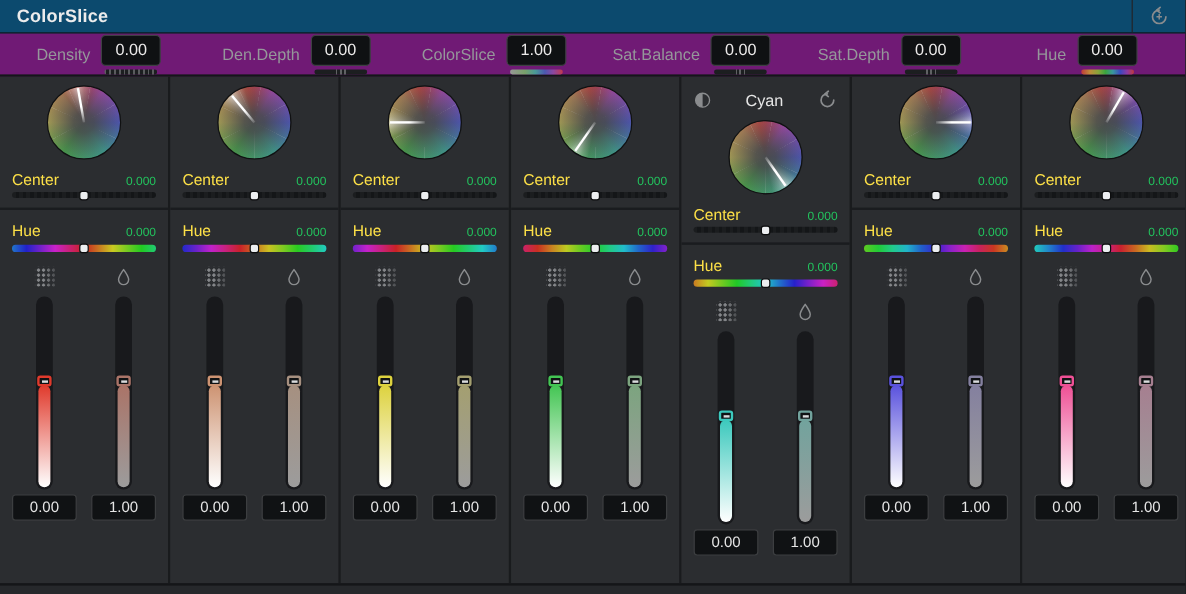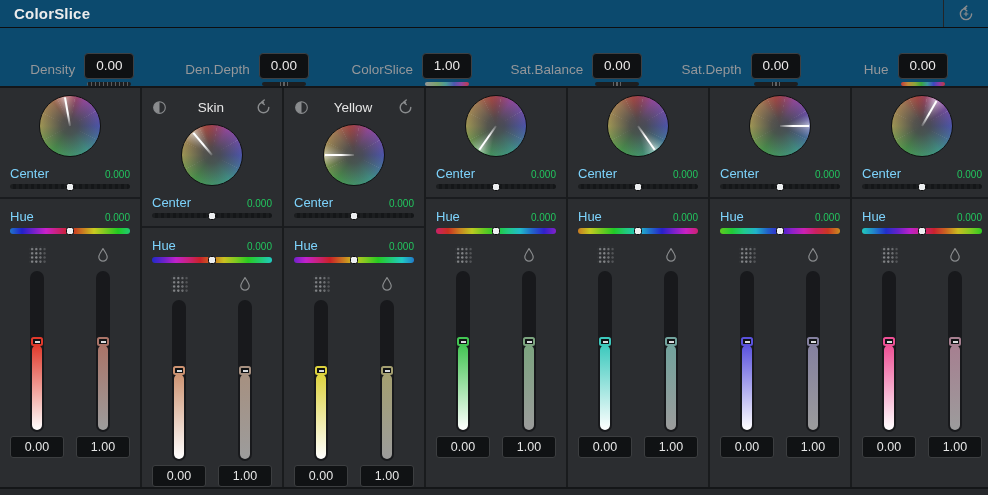--- a/index.html
+++ b/index.html
@@ -5,21 +5,21 @@
   * { margin:0; padding:0; box-sizing:border-box; }
   body { background:#0e0f11; font-family:"Liberation Sans", sans-serif; }
   .app { width:988px; height:495px; overflow:hidden; background:#2b2d30; display:flex; flex-direction:column; }
 
   
   .titlebar { height:28px; background:#0c4a6e; display:flex; align-items:center; justify-content:space-between; flex:0 0 auto; border-bottom:1px solid #0d0e10; }
   .titlebar-title { color:#ececec; font-size:15px; font-weight:bold; padding-left:14px; letter-spacing:.2px; }
   .titlebar-right { height:100%; display:flex; align-items:center; padding:0 13px; border-left:1px solid #232528; }
 
   
-  .globals { height:60px; background:#0c4a6e; border-bottom:2px solid #141619; display:flex; align-items:flex-end; flex:0 0 auto; }
+  .globals { height:36px; background:#701a75; border-bottom:2px solid #141619; display:flex; align-items:center; flex:0 0 auto; }
   .gctrl { flex:1; display:flex; align-items:center; justify-content:center; gap:9px; }
   .gctrl-label { color:#95979a; font-size:13.5px; }
   .gbox-wrap { display:flex; flex-direction:column; align-items:center; }
   .gbox { width:50px; height:26px; background:#0f1113; border:1px solid #3e4043; border-radius:4px; color:#eceaea; font-size:13.5px; text-align:center; line-height:24px; }
   .gstrip { width:44px; height:4px; border-radius:2px; margin-top:3px; background:#1c1e20; }
   .gstrip.dotted { background:repeating-linear-gradient(90deg,#5a5c5e 0 1.5px,#1c1e20 1.5px 4px); }
   .gstrip.center-ticks { background:linear-gradient(90deg,#1c1e20 0 41%,#606264 41% 43.5%,#1c1e20 43.5% 48%,#606264 48% 52%,#1c1e20 52% 56.5%,#606264 56.5% 59%,#1c1e20 59%); }
   .gstrip.saturation-ramp { background:linear-gradient(to right,#979797 0%,#79a06a 28%,#4a9a98 48%,#4c58b0 66%,#8c48a2 82%,#c23a4c 100%); }
   .gstrip.hue-rainbow { background:linear-gradient(to right,#c03a3a,#c08a3a 16%,#8aa43a 32%,#3aa43e 46%,#3a96a0 60%,#3c48c0 74%,#8c3aa4 87%,#c03a3a 100%); }
 
@@ -43,21 +43,21 @@
   .wheel-fade { position:absolute; inset:0; border-radius:50%;
     background:radial-gradient(circle,#4a4c4e 0%,rgba(72,74,76,.85) 20%,rgba(72,74,76,0) 74%); }
   .wheel-line-wrap { position:absolute; inset:0; transform:rotate(var(--pointer)); }
   .wheel-line { position:absolute; left:calc(50% - 1px); top:1px; width:2px; height:calc(50% - 1px);
     background:linear-gradient(to bottom,#ffffff 55%,rgba(255,255,255,.15)); }
 
   
   .param-row { display:flex; align-items:baseline; justify-content:space-between; }
   .param-row.center { margin-top:9px; }
   .param-row.hue { margin-top:10px; }
-  .param-label { color:#7dd3fc; font-size:13px; }
+  .param-label { color:#fde047; font-size:13px; }
   .param-value { color:#22c55e; font-size:10px; }
 
   .hslider { position:relative; margin-top:4px; height:6px; border-radius:3px; background:#141618; }
   .hslider.center-track { margin-top:3px; height:5px; background:repeating-linear-gradient(90deg,#1b1d1f 0 3px,#141618 3px 6px); }
   .hslider-dot { position:absolute; top:50%; left:50%; transform:translate(-50%,-50%); width:8px; height:8px; border-radius:2.5px; background:#eceef0; border:1px solid #0c0d0e; }
 
   .section-divider { margin:8px -10px 0 -10px; border-top:2px solid #1a1c1f; }
 
   
   .sliders-grid { display:flex; gap:12px; margin-top:12px; }
@@ -192,28 +192,196 @@
         </span>
         <div class="vtrack">
           <div class="vfill saturation"></div>
           <div class="vhandle saturation"></div>
         </div>
         <div class="vvalue">1.00</div>
       </div>
     </div>
   </div>
       <div class="col" style="--accent: #cd9372; --accent-bottom: #ffffff; --sat-accent: #a69080; --sat-bottom: #9c9c9c; --pointer: -40deg;">
+
+    <div class="wheel-wrap">
+      <div class="wheel">
+        <div class="wheel-spokes"></div>
+        <div class="wheel-wedge"></div>
+        <div class="wheel-fade"></div>
+        <div class="wheel-line-wrap">
+              <div class="wheel-line"></div>
+            </div>
+      </div>
+    </div>
+
+    <div class="param-row center">
+      <span class="param-label">Center</span>
+      <span class="param-value">0.000</span>
+    </div>
+    <div class="hslider center-track">
+      <div class="hslider-dot"></div>
+    </div>
+
+    <div class="section-divider"></div>
+
+    <div class="param-row hue">
+      <span class="param-label">Hue</span>
+      <span class="param-value">0.000</span>
+    </div>
+    <div class="hslider" style="background: linear-gradient(to right, rgb(33, 41, 202) 0%, rgb(109, 33, 202) 10%, rgb(193, 33, 202) 20%, rgb(202, 33, 126) 30%, rgb(202, 33, 41) 40%, rgb(202, 109, 33) 50%, rgb(202, 193, 33) 60%, rgb(126, 202, 33) 70%, rgb(41, 202, 33) 80%, rgb(33, 202, 109) 90%, rgb(33, 202, 193) 100%);">
+      <div class="hslider-dot"></div>
+    </div>
+
+    <div class="sliders-grid">
+      <div class="slider-unit">
+        <span class="unit-icon">
+              <span class="grid-dots"></span>
+            </span>
+        <div class="vtrack">
+          <div class="vfill density"></div>
+          <div class="vhandle density"></div>
+        </div>
+        <div class="vvalue">0.00</div>
+      </div>
+      <div class="slider-unit">
+        <span class="unit-icon">
+          <svg class="gray-icon" viewBox="0 0 16 16" width="16" height="16">
+            <path d="M8 1.6 C6.6 3.9 3.8 7.4 3.8 10 a4.2 4.2 0 0 0 8.4 0 C12.2 7.4 9.4 3.9 8 1.6 Z" fill="none" stroke="#8a8c8e" stroke-width="1.2" stroke-linejoin="round"></path>
+          </svg>
+        </span>
+        <div class="vtrack">
+          <div class="vfill saturation"></div>
+          <div class="vhandle saturation"></div>
+        </div>
+        <div class="vvalue">1.00</div>
+      </div>
+    </div>
+  </div>
+      <div class="col" style="--accent: #ddd23e; --accent-bottom: #ffffff; --sat-accent: #a49f70; --sat-bottom: #9c9c9c; --pointer: -90deg;">
+
+    <div class="wheel-wrap">
+      <div class="wheel">
+        <div class="wheel-spokes"></div>
+        <div class="wheel-wedge"></div>
+        <div class="wheel-fade"></div>
+        <div class="wheel-line-wrap">
+              <div class="wheel-line"></div>
+            </div>
+      </div>
+    </div>
+
+    <div class="param-row center">
+      <span class="param-label">Center</span>
+      <span class="param-value">0.000</span>
+    </div>
+    <div class="hslider center-track">
+      <div class="hslider-dot"></div>
+    </div>
+
+    <div class="section-divider"></div>
+
+    <div class="param-row hue">
+      <span class="param-label">Hue</span>
+      <span class="param-value">0.000</span>
+    </div>
+    <div class="hslider" style="background: linear-gradient(to right, rgb(112, 33, 202) 0%, rgb(196, 33, 202) 10%, rgb(202, 33, 123) 20%, rgb(202, 33, 38) 30%, rgb(202, 112, 33) 40%, rgb(202, 196, 33) 50%, rgb(123, 202, 33) 60%, rgb(38, 202, 33) 70%, rgb(33, 202, 112) 80%, rgb(33, 202, 196) 90%, rgb(33, 123, 202) 100%);">
+      <div class="hslider-dot"></div>
+    </div>
+
+    <div class="sliders-grid">
+      <div class="slider-unit">
+        <span class="unit-icon">
+              <span class="grid-dots"></span>
+            </span>
+        <div class="vtrack">
+          <div class="vfill density"></div>
+          <div class="vhandle density"></div>
+        </div>
+        <div class="vvalue">0.00</div>
+      </div>
+      <div class="slider-unit">
+        <span class="unit-icon">
+          <svg class="gray-icon" viewBox="0 0 16 16" width="16" height="16">
+            <path d="M8 1.6 C6.6 3.9 3.8 7.4 3.8 10 a4.2 4.2 0 0 0 8.4 0 C12.2 7.4 9.4 3.9 8 1.6 Z" fill="none" stroke="#8a8c8e" stroke-width="1.2" stroke-linejoin="round"></path>
+          </svg>
+        </span>
+        <div class="vtrack">
+          <div class="vfill saturation"></div>
+          <div class="vhandle saturation"></div>
+        </div>
+        <div class="vvalue">1.00</div>
+      </div>
+    </div>
+  </div>
+      <div class="col" style="--accent: #43c553; --accent-bottom: #ffffff; --sat-accent: #7ca47f; --sat-bottom: #9c9c9c; --pointer: -145deg;">
+
+    <div class="wheel-wrap">
+      <div class="wheel">
+        <div class="wheel-spokes"></div>
+        <div class="wheel-wedge"></div>
+        <div class="wheel-fade"></div>
+        <div class="wheel-line-wrap">
+              <div class="wheel-line"></div>
+            </div>
+      </div>
+    </div>
+
+    <div class="param-row center">
+      <span class="param-label">Center</span>
+      <span class="param-value">0.000</span>
+    </div>
+    <div class="hslider center-track">
+      <div class="hslider-dot"></div>
+    </div>
+
+    <div class="section-divider"></div>
+
+    <div class="param-row hue">
+      <span class="param-label">Hue</span>
+      <span class="param-value">0.000</span>
+    </div>
+    <div class="hslider" style="background: linear-gradient(to right, rgb(202, 33, 103) 0%, rgb(202, 47, 33) 10%, rgb(202, 131, 33) 20%, rgb(188, 202, 33) 30%, rgb(103, 202, 33) 40%, rgb(33, 202, 47) 50%, rgb(33, 202, 131) 60%, rgb(33, 188, 202) 70%, rgb(33, 103, 202) 80%, rgb(47, 33, 202) 90%, rgb(131, 33, 202) 100%);">
+      <div class="hslider-dot"></div>
+    </div>
+
+    <div class="sliders-grid">
+      <div class="slider-unit">
+        <span class="unit-icon">
+              <span class="grid-dots"></span>
+            </span>
+        <div class="vtrack">
+          <div class="vfill density"></div>
+          <div class="vhandle density"></div>
+        </div>
+        <div class="vvalue">0.00</div>
+      </div>
+      <div class="slider-unit">
+        <span class="unit-icon">
+          <svg class="gray-icon" viewBox="0 0 16 16" width="16" height="16">
+            <path d="M8 1.6 C6.6 3.9 3.8 7.4 3.8 10 a4.2 4.2 0 0 0 8.4 0 C12.2 7.4 9.4 3.9 8 1.6 Z" fill="none" stroke="#8a8c8e" stroke-width="1.2" stroke-linejoin="round"></path>
+          </svg>
+        </span>
+        <div class="vtrack">
+          <div class="vfill saturation"></div>
+          <div class="vhandle saturation"></div>
+        </div>
+        <div class="vvalue">1.00</div>
+      </div>
+    </div>
+  </div>
+      <div class="col" style="--accent: #3cc9bd; --accent-bottom: #ffffff; --sat-accent: #72a39d; --sat-bottom: #9c9c9c; --pointer: 145deg;">
     <div class="col-head">
       <span class="icon-btn">
         <svg class="gray-icon" viewBox="0 0 16 16" width="15" height="15">
           <circle cx="8" cy="8" r="6.2" fill="none" stroke="#8a8c8e" stroke-width="1.2"></circle>
           <path d="M8 1.8 A6.2 6.2 0 0 0 8 14.2 Z" fill="#8a8c8e"></path>
         </svg>
       </span>
-      <span class="col-title">Skin</span>
+      <span class="col-title">Cyan</span>
       <span class="icon-btn">
         <svg class="gray-icon" viewBox="0 0 18 18" width="17" height="17">
           <path d="M9 3.4 A5.6 5.6 0 1 0 14.6 9" fill="none" stroke="#8a8c8e" stroke-width="1.5" stroke-linecap="round"></path>
           <path d="M9.8 1.1 L6.9 3.5 L9.8 5.8" fill="none" stroke="#8a8c8e" stroke-width="1.5" stroke-linecap="round" stroke-linejoin="round"></path>
         </svg>
       </span>
     </div>
 
     <div class="wheel-wrap">
       <div class="wheel">
@@ -233,203 +401,20 @@
     <div class="hslider center-track">
       <div class="hslider-dot"></div>
     </div>
 
     <div class="section-divider"></div>
 
     <div class="param-row hue">
       <span class="param-label">Hue</span>
       <span class="param-value">0.000</span>
     </div>
-    <div class="hslider" style="background: linear-gradient(to right, rgb(33, 41, 202) 0%, rgb(109, 33, 202) 10%, rgb(193, 33, 202) 20%, rgb(202, 33, 126) 30%, rgb(202, 33, 41) 40%, rgb(202, 109, 33) 50%, rgb(202, 193, 33) 60%, rgb(126, 202, 33) 70%, rgb(41, 202, 33) 80%, rgb(33, 202, 109) 90%, rgb(33, 202, 193) 100%);">
-      <div class="hslider-dot"></div>
-    </div>
-
-    <div class="sliders-grid">
-      <div class="slider-unit">
-        <span class="unit-icon">
-              <span class="grid-dots"></span>
-            </span>
-        <div class="vtrack">
-          <div class="vfill density"></div>
-          <div class="vhandle density"></div>
-        </div>
-        <div class="vvalue">0.00</div>
-      </div>
-      <div class="slider-unit">
-        <span class="unit-icon">
-          <svg class="gray-icon" viewBox="0 0 16 16" width="16" height="16">
-            <path d="M8 1.6 C6.6 3.9 3.8 7.4 3.8 10 a4.2 4.2 0 0 0 8.4 0 C12.2 7.4 9.4 3.9 8 1.6 Z" fill="none" stroke="#8a8c8e" stroke-width="1.2" stroke-linejoin="round"></path>
-          </svg>
-        </span>
-        <div class="vtrack">
-          <div class="vfill saturation"></div>
-          <div class="vhandle saturation"></div>
-        </div>
-        <div class="vvalue">1.00</div>
-      </div>
-    </div>
-  </div>
-      <div class="col" style="--accent: #ddd23e; --accent-bottom: #ffffff; --sat-accent: #a49f70; --sat-bottom: #9c9c9c; --pointer: -90deg;">
-    <div class="col-head">
-      <span class="icon-btn">
-        <svg class="gray-icon" viewBox="0 0 16 16" width="15" height="15">
-          <circle cx="8" cy="8" r="6.2" fill="none" stroke="#8a8c8e" stroke-width="1.2"></circle>
-          <path d="M8 1.8 A6.2 6.2 0 0 0 8 14.2 Z" fill="#8a8c8e"></path>
-        </svg>
-      </span>
-      <span class="col-title">Yellow</span>
-      <span class="icon-btn">
-        <svg class="gray-icon" viewBox="0 0 18 18" width="17" height="17">
-          <path d="M9 3.4 A5.6 5.6 0 1 0 14.6 9" fill="none" stroke="#8a8c8e" stroke-width="1.5" stroke-linecap="round"></path>
-          <path d="M9.8 1.1 L6.9 3.5 L9.8 5.8" fill="none" stroke="#8a8c8e" stroke-width="1.5" stroke-linecap="round" stroke-linejoin="round"></path>
-        </svg>
-      </span>
-    </div>
-
-    <div class="wheel-wrap">
-      <div class="wheel">
-        <div class="wheel-spokes"></div>
-        <div class="wheel-wedge"></div>
-        <div class="wheel-fade"></div>
-        <div class="wheel-line-wrap">
-              <div class="wheel-line"></div>
-            </div>
-      </div>
-    </div>
-
-    <div class="param-row center">
-      <span class="param-label">Center</span>
-      <span class="param-value">0.000</span>
-    </div>
-    <div class="hslider center-track">
-      <div class="hslider-dot"></div>
-    </div>
-
-    <div class="section-divider"></div>
-
-    <div class="param-row hue">
-      <span class="param-label">Hue</span>
-      <span class="param-value">0.000</span>
-    </div>
-    <div class="hslider" style="background: linear-gradient(to right, rgb(112, 33, 202) 0%, rgb(196, 33, 202) 10%, rgb(202, 33, 123) 20%, rgb(202, 33, 38) 30%, rgb(202, 112, 33) 40%, rgb(202, 196, 33) 50%, rgb(123, 202, 33) 60%, rgb(38, 202, 33) 70%, rgb(33, 202, 112) 80%, rgb(33, 202, 196) 90%, rgb(33, 123, 202) 100%);">
-      <div class="hslider-dot"></div>
-    </div>
-
-    <div class="sliders-grid">
-      <div class="slider-unit">
-        <span class="unit-icon">
-              <span class="grid-dots"></span>
-            </span>
-        <div class="vtrack">
-          <div class="vfill density"></div>
-          <div class="vhandle density"></div>
-        </div>
-        <div class="vvalue">0.00</div>
-      </div>
-      <div class="slider-unit">
-        <span class="unit-icon">
-          <svg class="gray-icon" viewBox="0 0 16 16" width="16" height="16">
-            <path d="M8 1.6 C6.6 3.9 3.8 7.4 3.8 10 a4.2 4.2 0 0 0 8.4 0 C12.2 7.4 9.4 3.9 8 1.6 Z" fill="none" stroke="#8a8c8e" stroke-width="1.2" stroke-linejoin="round"></path>
-          </svg>
-        </span>
-        <div class="vtrack">
-          <div class="vfill saturation"></div>
-          <div class="vhandle saturation"></div>
-        </div>
-        <div class="vvalue">1.00</div>
-      </div>
-    </div>
-  </div>
-      <div class="col" style="--accent: #43c553; --accent-bottom: #ffffff; --sat-accent: #7ca47f; --sat-bottom: #9c9c9c; --pointer: -145deg;">
-
-    <div class="wheel-wrap">
-      <div class="wheel">
-        <div class="wheel-spokes"></div>
-        <div class="wheel-wedge"></div>
-        <div class="wheel-fade"></div>
-        <div class="wheel-line-wrap">
-              <div class="wheel-line"></div>
-            </div>
-      </div>
-    </div>
-
-    <div class="param-row center">
-      <span class="param-label">Center</span>
-      <span class="param-value">0.000</span>
-    </div>
-    <div class="hslider center-track">
-      <div class="hslider-dot"></div>
-    </div>
-
-    <div class="section-divider"></div>
-
-    <div class="param-row hue">
-      <span class="param-label">Hue</span>
-      <span class="param-value">0.000</span>
-    </div>
-    <div class="hslider" style="background: linear-gradient(to right, rgb(202, 33, 103) 0%, rgb(202, 47, 33) 10%, rgb(202, 131, 33) 20%, rgb(188, 202, 33) 30%, rgb(103, 202, 33) 40%, rgb(33, 202, 47) 50%, rgb(33, 202, 131) 60%, rgb(33, 188, 202) 70%, rgb(33, 103, 202) 80%, rgb(47, 33, 202) 90%, rgb(131, 33, 202) 100%);">
-      <div class="hslider-dot"></div>
-    </div>
-
-    <div class="sliders-grid">
-      <div class="slider-unit">
-        <span class="unit-icon">
-              <span class="grid-dots"></span>
-            </span>
-        <div class="vtrack">
-          <div class="vfill density"></div>
-          <div class="vhandle density"></div>
-        </div>
-        <div class="vvalue">0.00</div>
-      </div>
-      <div class="slider-unit">
-        <span class="unit-icon">
-          <svg class="gray-icon" viewBox="0 0 16 16" width="16" height="16">
-            <path d="M8 1.6 C6.6 3.9 3.8 7.4 3.8 10 a4.2 4.2 0 0 0 8.4 0 C12.2 7.4 9.4 3.9 8 1.6 Z" fill="none" stroke="#8a8c8e" stroke-width="1.2" stroke-linejoin="round"></path>
-          </svg>
-        </span>
-        <div class="vtrack">
-          <div class="vfill saturation"></div>
-          <div class="vhandle saturation"></div>
-        </div>
-        <div class="vvalue">1.00</div>
-      </div>
-    </div>
-  </div>
-      <div class="col" style="--accent: #3cc9bd; --accent-bottom: #ffffff; --sat-accent: #72a39d; --sat-bottom: #9c9c9c; --pointer: 145deg;">
-
-    <div class="wheel-wrap">
-      <div class="wheel">
-        <div class="wheel-spokes"></div>
-        <div class="wheel-wedge"></div>
-        <div class="wheel-fade"></div>
-        <div class="wheel-line-wrap">
-              <div class="wheel-line"></div>
-            </div>
-      </div>
-    </div>
-
-    <div class="param-row center">
-      <span class="param-label">Center</span>
-      <span class="param-value">0.000</span>
-    </div>
-    <div class="hslider center-track">
-      <div class="hslider-dot"></div>
-    </div>
-
-    <div class="section-divider"></div>
-
-    <div class="param-row hue">
-      <span class="param-label">Hue</span>
-      <span class="param-value">0.000</span>
-    </div>
     <div class="hslider" style="background: linear-gradient(to right, rgb(202, 123, 33) 0%, rgb(196, 202, 33) 10%, rgb(112, 202, 33) 20%, rgb(33, 202, 38) 30%, rgb(33, 202, 123) 40%, rgb(33, 196, 202) 50%, rgb(33, 112, 202) 60%, rgb(38, 33, 202) 70%, rgb(123, 33, 202) 80%, rgb(202, 33, 196) 90%, rgb(202, 33, 112) 100%);">
       <div class="hslider-dot"></div>
     </div>
 
     <div class="sliders-grid">
       <div class="slider-unit">
         <span class="unit-icon">
               <span class="grid-dots"></span>
             </span>
         <div class="vtrack">

